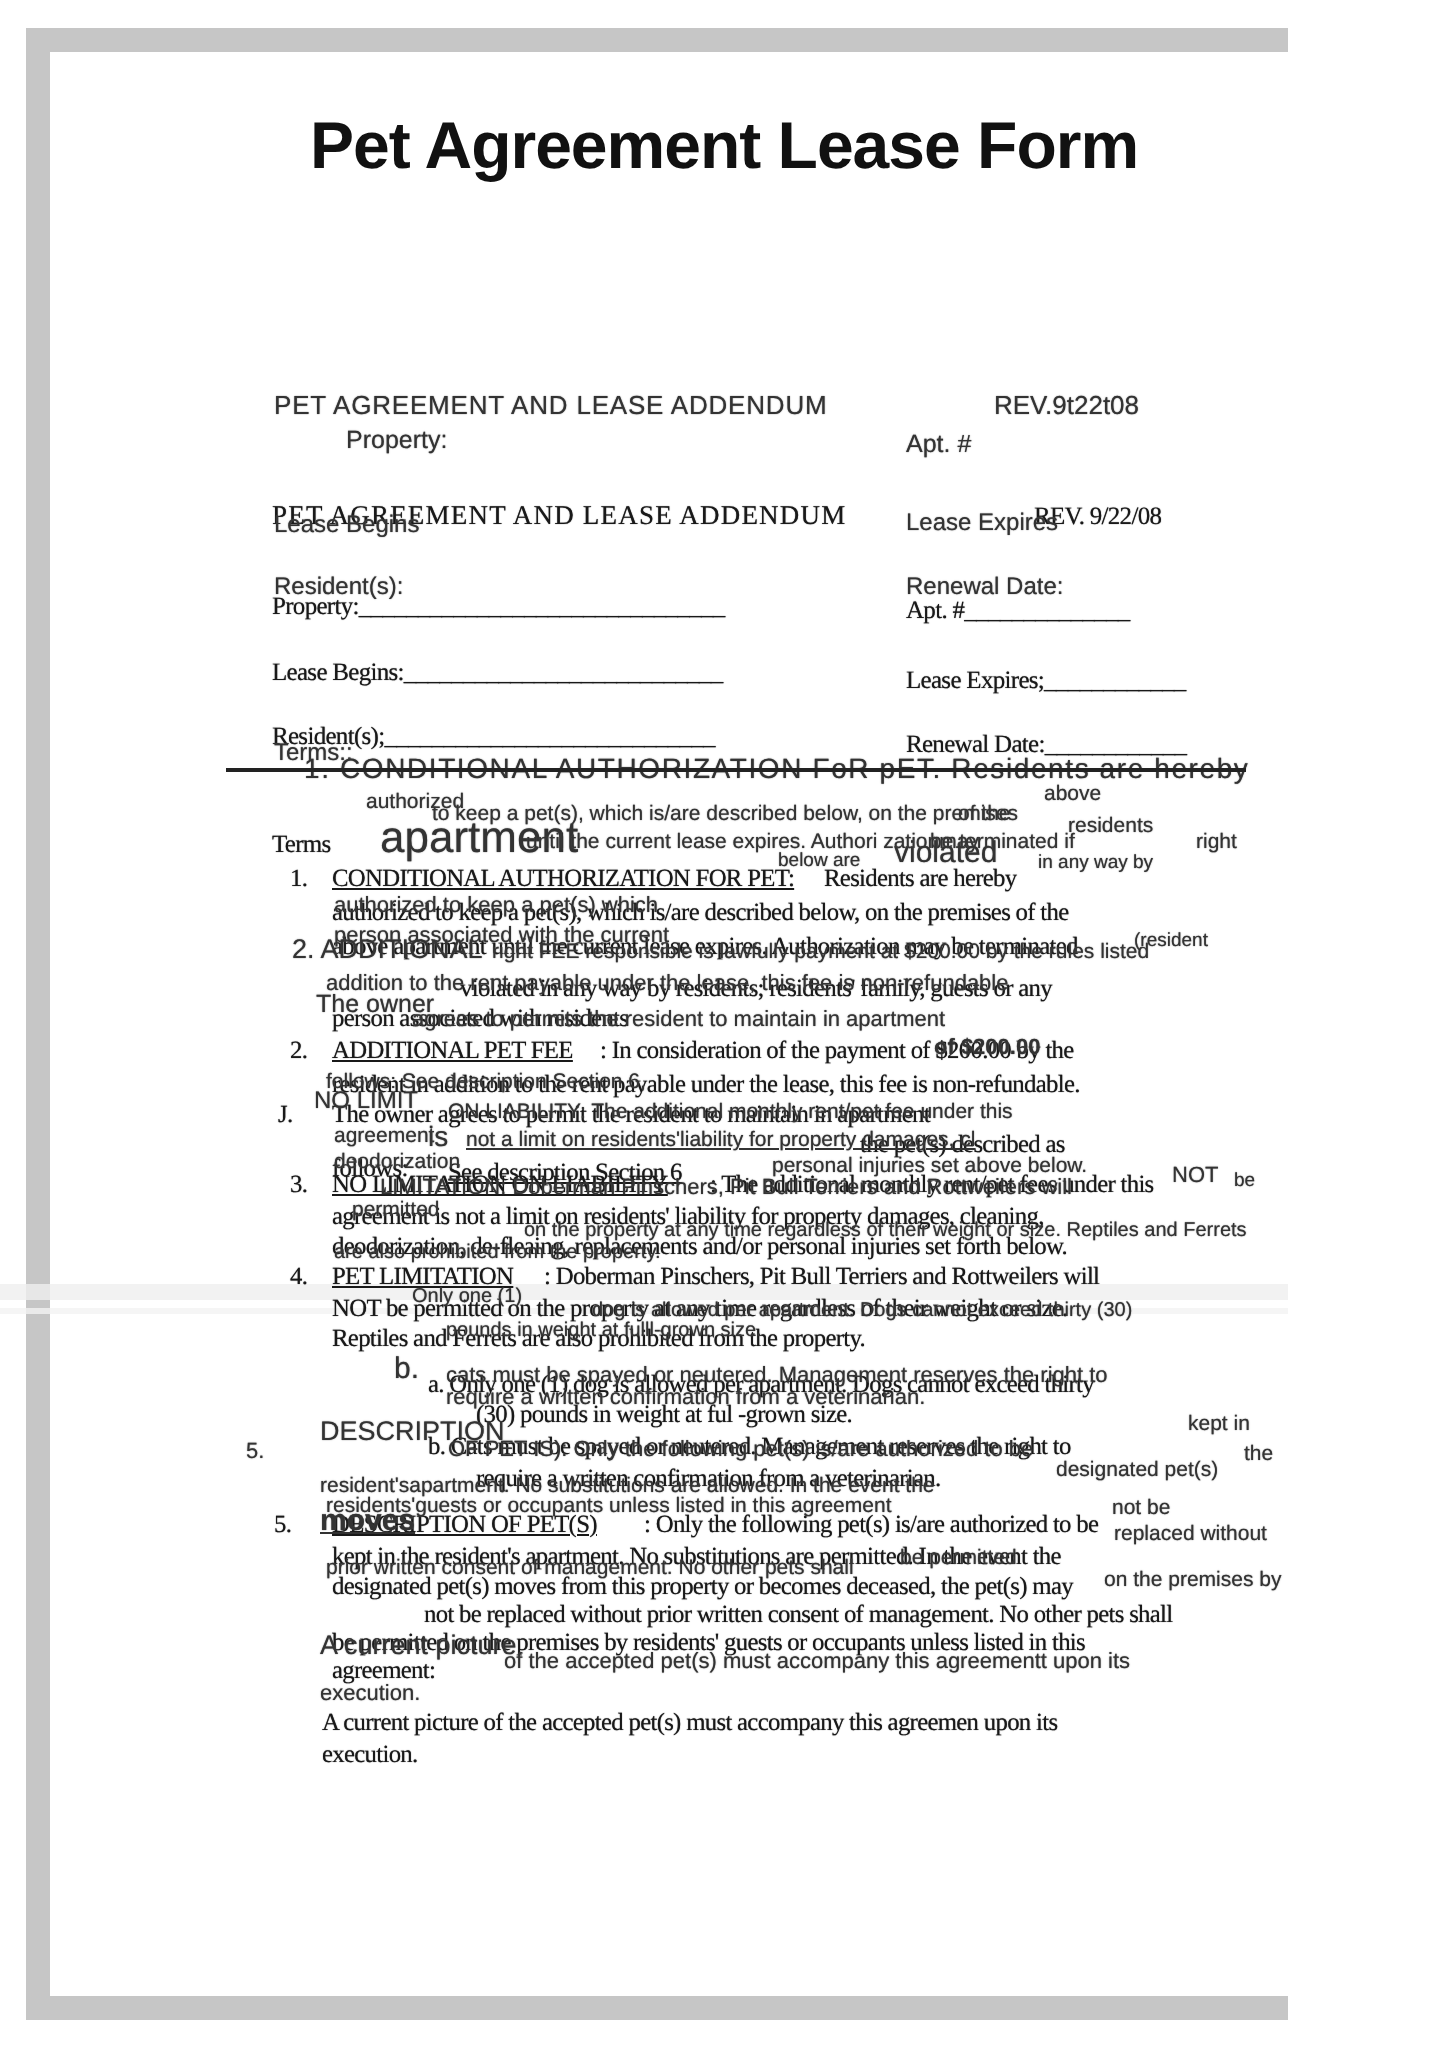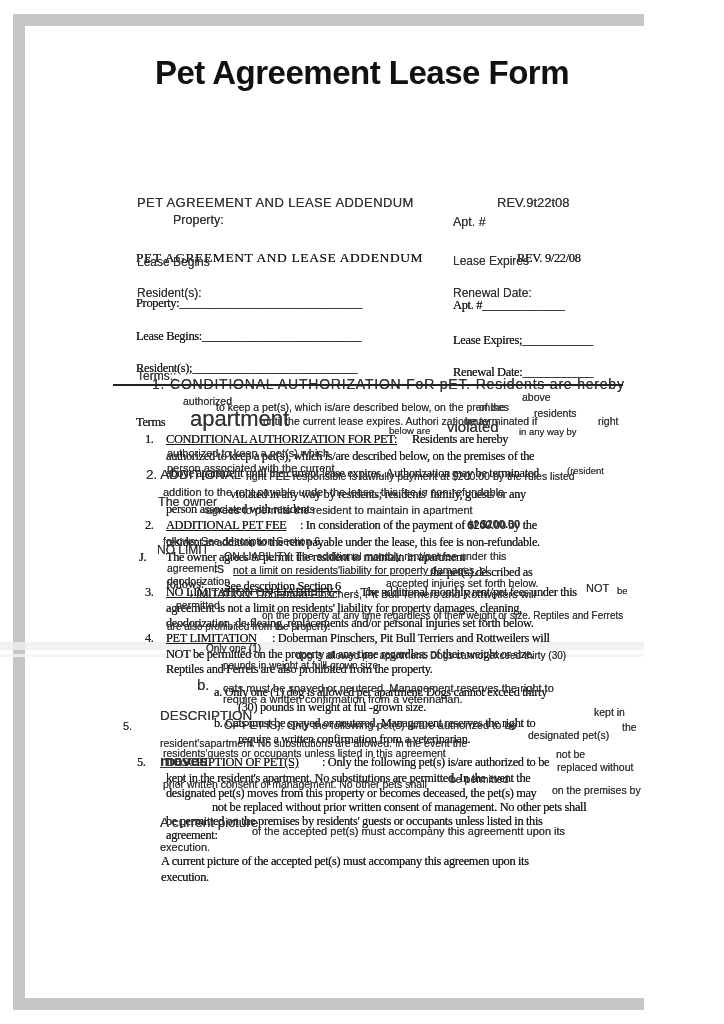--- a/index.html
+++ b/index.html
@@ -113,21 +113,21 @@
       <span class="frag" style="left: 158px; top: 496px; font-size: 12.5px;">The owner</span>
       <span class="frag" style="left: 206px; top: 505px; font-size: 11px;">agrees to permits the resident to maintain in apartment</span>
       <span class="frag b" style="left: 467px; top: 519px; font-size: 11px;">of $200.00</span>
       <span class="frag" style="left: 163px; top: 536px; font-size: 10.5px;">follows: See description Section 6,</span>
       <span class="frag" style="left: 157px; top: 544px; font-size: 12px;">NO LIMIT</span>
       <span class="frag" style="left: 224px; top: 551px; font-size: 10.5px;">ON LIABILITY: The additional monthly rent/pet fee under this</span>
       <span class="frag" style="left: 167px; top: 563px; font-size: 10.5px;">agreement</span>
       <span class="frag" style="left: 214px; top: 561px; font-size: 14px;">is</span>
       <span class="frag u" style="left: 233px; top: 565px; font-size: 10.5px;">not a limit on residents'liability for property damages, cl</span>
       <span class="frag" style="left: 167px; top: 576px; font-size: 10.5px;">deodorization</span>
-      <span class="frag" style="left: 386px; top: 578px; font-size: 10.5px;">accepted injuries set forth below.</span>
+      <span class="frag" style="left: 386px; top: 578px; font-size: 10.5px;">personal injuries set above below.</span>
       <span class="frag" style="left: 190px; top: 589px; font-size: 11px;">LIMITATION: Doberman Pinschers, Pit Bull Terriers and Rottweilers will</span>
       <span class="frag" style="left: 586px; top: 583px; font-size: 11px;">NOT</span>
       <span class="frag" style="left: 617px; top: 586px; font-size: 9.5px;">be</span>
       <span class="frag" style="left: 176px; top: 600px; font-size: 10.5px;">permitted</span>
       <span class="frag" style="left: 262px; top: 611px; font-size: 10px;">on the property at any time regardless of their weight or size. Reptiles and Ferrets</span>
       <span class="frag" style="left: 167px; top: 622px; font-size: 10px;">are also prohibited from the property.</span>
       <span class="frag" style="left: 206px; top: 644px; font-size: 10px;">Only one (1)</span>
       <span class="frag" style="left: 296px; top: 651px; font-size: 10px;">dog is allowed per apartment. Dogs cannot exceed thirty  (30)</span>
       <span class="frag" style="left: 223px; top: 661px; font-size: 10px;">pounds in weight at fulll-grown size.</span>
       <span class="frag" style="left: 197px; top: 677px; font-size: 15px;">b.</span>

